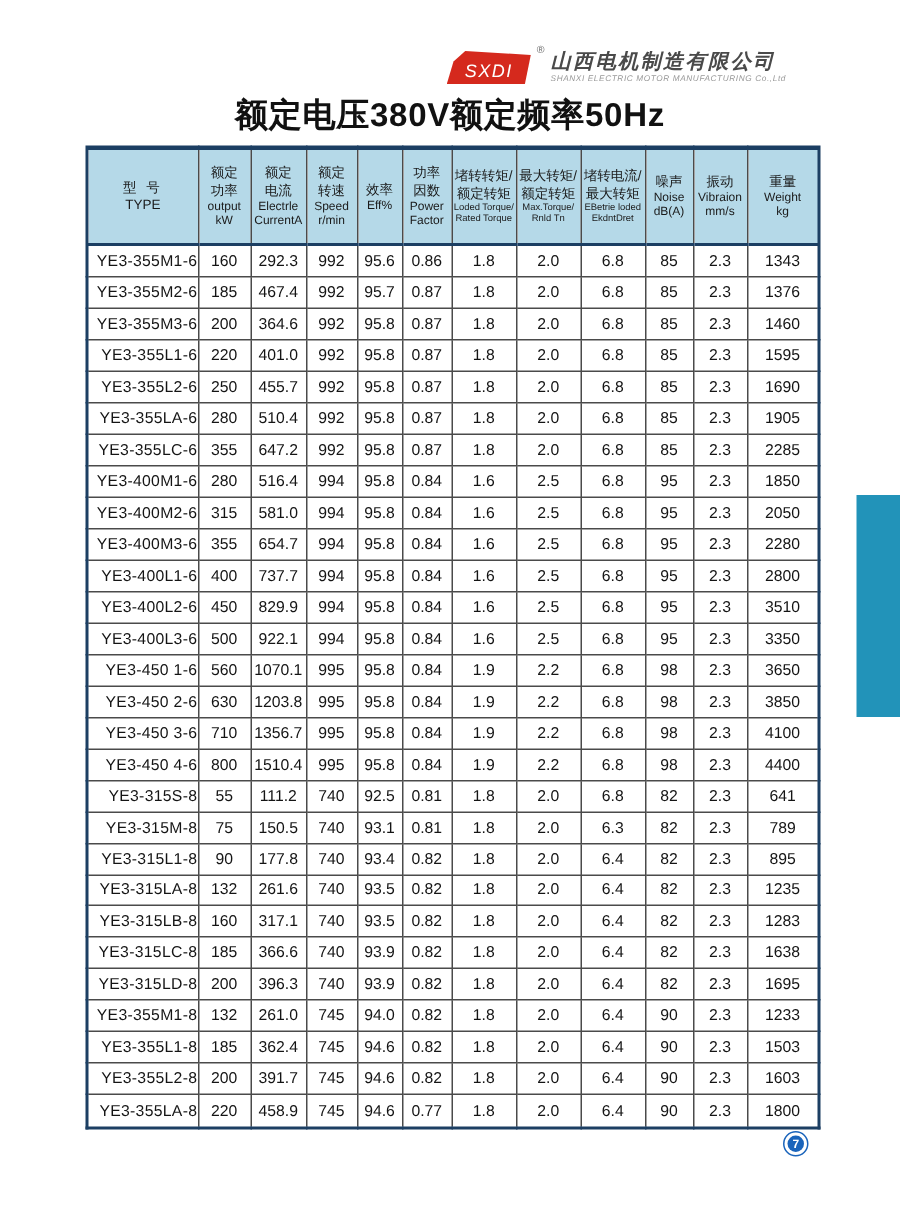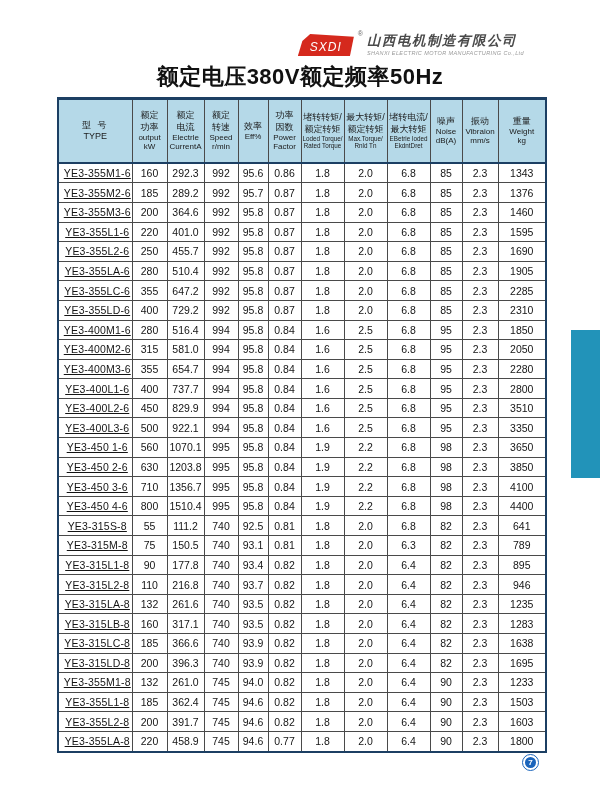--- a/index.html
+++ b/index.html
@@ -40,21 +40,21 @@
   .spec-table thead tr{height:64px;}
   .spec-table th{background:#b5d9e8;font-weight:normal;color:#1a1a1a;border-bottom:2px solid #1c3f63;}
   .spec-table th .cn{font-size:9px;line-height:1.25;}
   .spec-table th .en{font-size:8px;line-height:1.15;}
   .spec-table th:nth-child(1) .cn{letter-spacing:2px;}
   .spec-table th:nth-child(1) .en{font-size:9px;}
   .spec-table th:nth-child(7) .en,
   .spec-table th:nth-child(8) .en,
   .spec-table th:nth-child(9) .en{font-size:6.3px;transform-origin:center;}
   .spec-table td{font-size:10.5px;color:#141414;background:#fff;}
-  .spec-table td.type{text-align:center;padding-left:4px;letter-spacing:0.2px;text-decoration:underline;}
+  .spec-table td.type{text-align:right;padding-left:4px;letter-spacing:0.2px;}
 
   
   .side-tab{position:absolute;right:0;top:330px;width:29px;height:148px;background:#2293b9;}
 
   
   .page-circle{
     position:absolute;left:522px;top:754px;width:15px;height:15px;border-radius:50%;
     border:1.6px solid #1a64bb;background:#fff;display:flex;align-items:center;justify-content:center;
   }
   .page-circle-inner{
@@ -174,21 +174,21 @@
         <td>1.8</td>
         <td>2.0</td>
         <td>6.8</td>
         <td>85</td>
         <td>2.3</td>
         <td>1343</td>
       </tr>
       <tr>
         <td class="type">YE3-355M2-6</td>
         <td>185</td>
-        <td>289.2</td>
+        <td>467.4</td>
         <td>992</td>
         <td>95.7</td>
         <td>0.87</td>
         <td>1.8</td>
         <td>2.0</td>
         <td>6.8</td>
         <td>85</td>
         <td>2.3</td>
         <td>1376</td>
       </tr>
@@ -254,34 +254,20 @@
         <td>647.2</td>
         <td>992</td>
         <td>95.8</td>
         <td>0.87</td>
         <td>1.8</td>
         <td>2.0</td>
         <td>6.8</td>
         <td>85</td>
         <td>2.3</td>
         <td>2285</td>
-      </tr>
-      <tr>
-        <td class="type">YE3-355LD-6</td>
-        <td>400</td>
-        <td>729.2</td>
-        <td>992</td>
-        <td>95.8</td>
-        <td>0.87</td>
-        <td>1.8</td>
-        <td>2.0</td>
-        <td>6.8</td>
-        <td>85</td>
-        <td>2.3</td>
-        <td>2310</td>
       </tr>
       <tr>
         <td class="type">YE3-400M1-6</td>
         <td>280</td>
         <td>516.4</td>
         <td>994</td>
         <td>95.8</td>
         <td>0.84</td>
         <td>1.6</td>
         <td>2.5</td>
@@ -450,34 +436,20 @@
         <td>177.8</td>
         <td>740</td>
         <td>93.4</td>
         <td>0.82</td>
         <td>1.8</td>
         <td>2.0</td>
         <td>6.4</td>
         <td>82</td>
         <td>2.3</td>
         <td>895</td>
-      </tr>
-      <tr>
-        <td class="type">YE3-315L2-8</td>
-        <td>110</td>
-        <td>216.8</td>
-        <td>740</td>
-        <td>93.7</td>
-        <td>0.82</td>
-        <td>1.8</td>
-        <td>2.0</td>
-        <td>6.4</td>
-        <td>82</td>
-        <td>2.3</td>
-        <td>946</td>
       </tr>
       <tr>
         <td class="type">YE3-315LA-8</td>
         <td>132</td>
         <td>261.6</td>
         <td>740</td>
         <td>93.5</td>
         <td>0.82</td>
         <td>1.8</td>
         <td>2.0</td>

